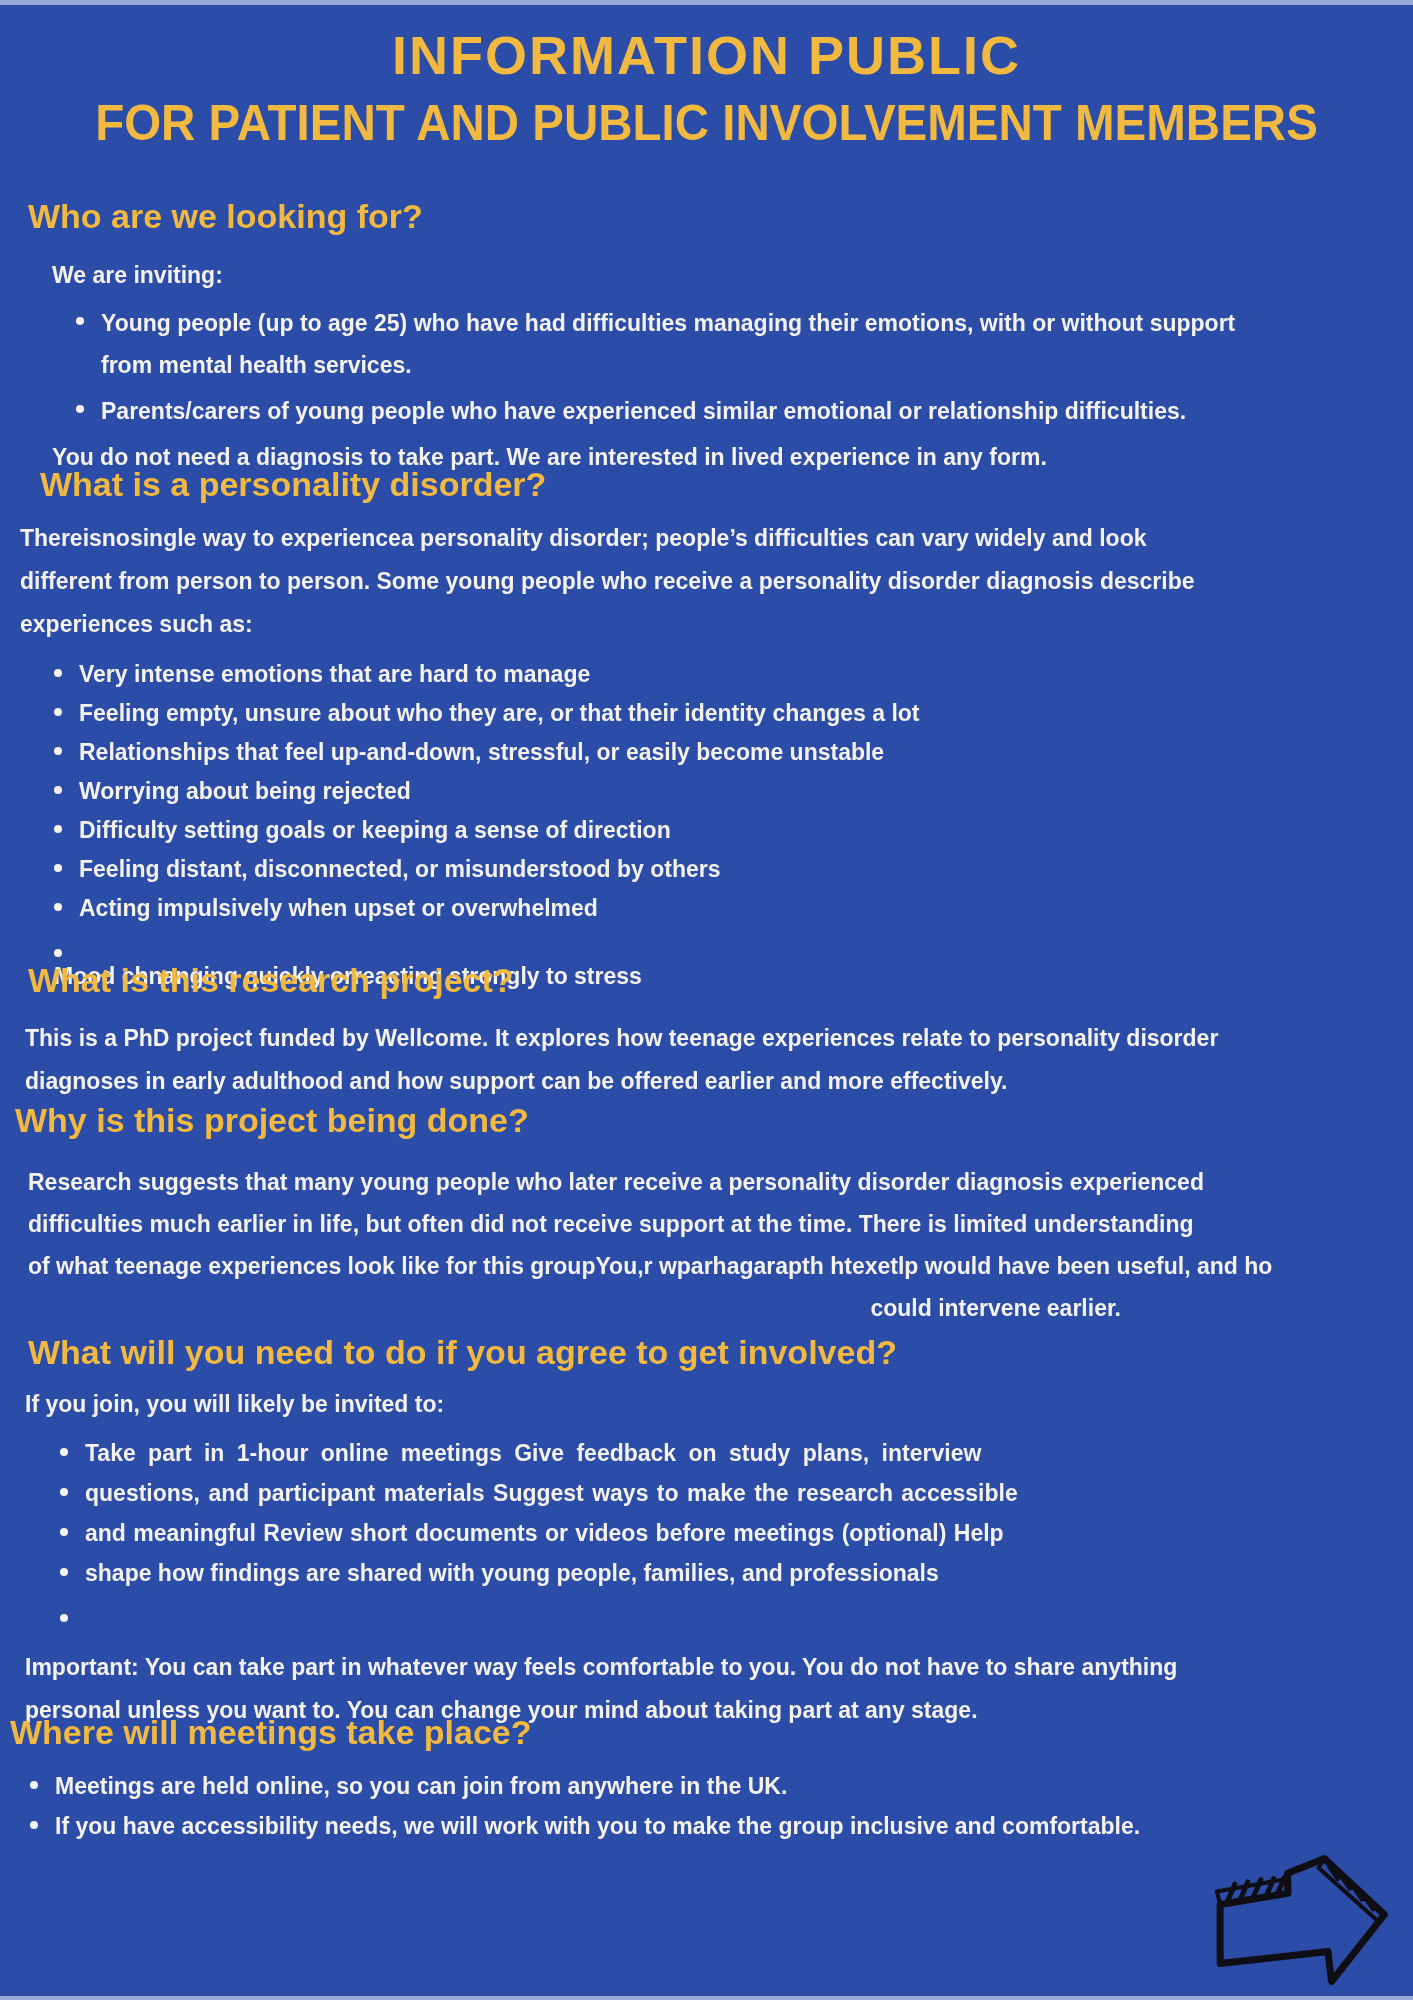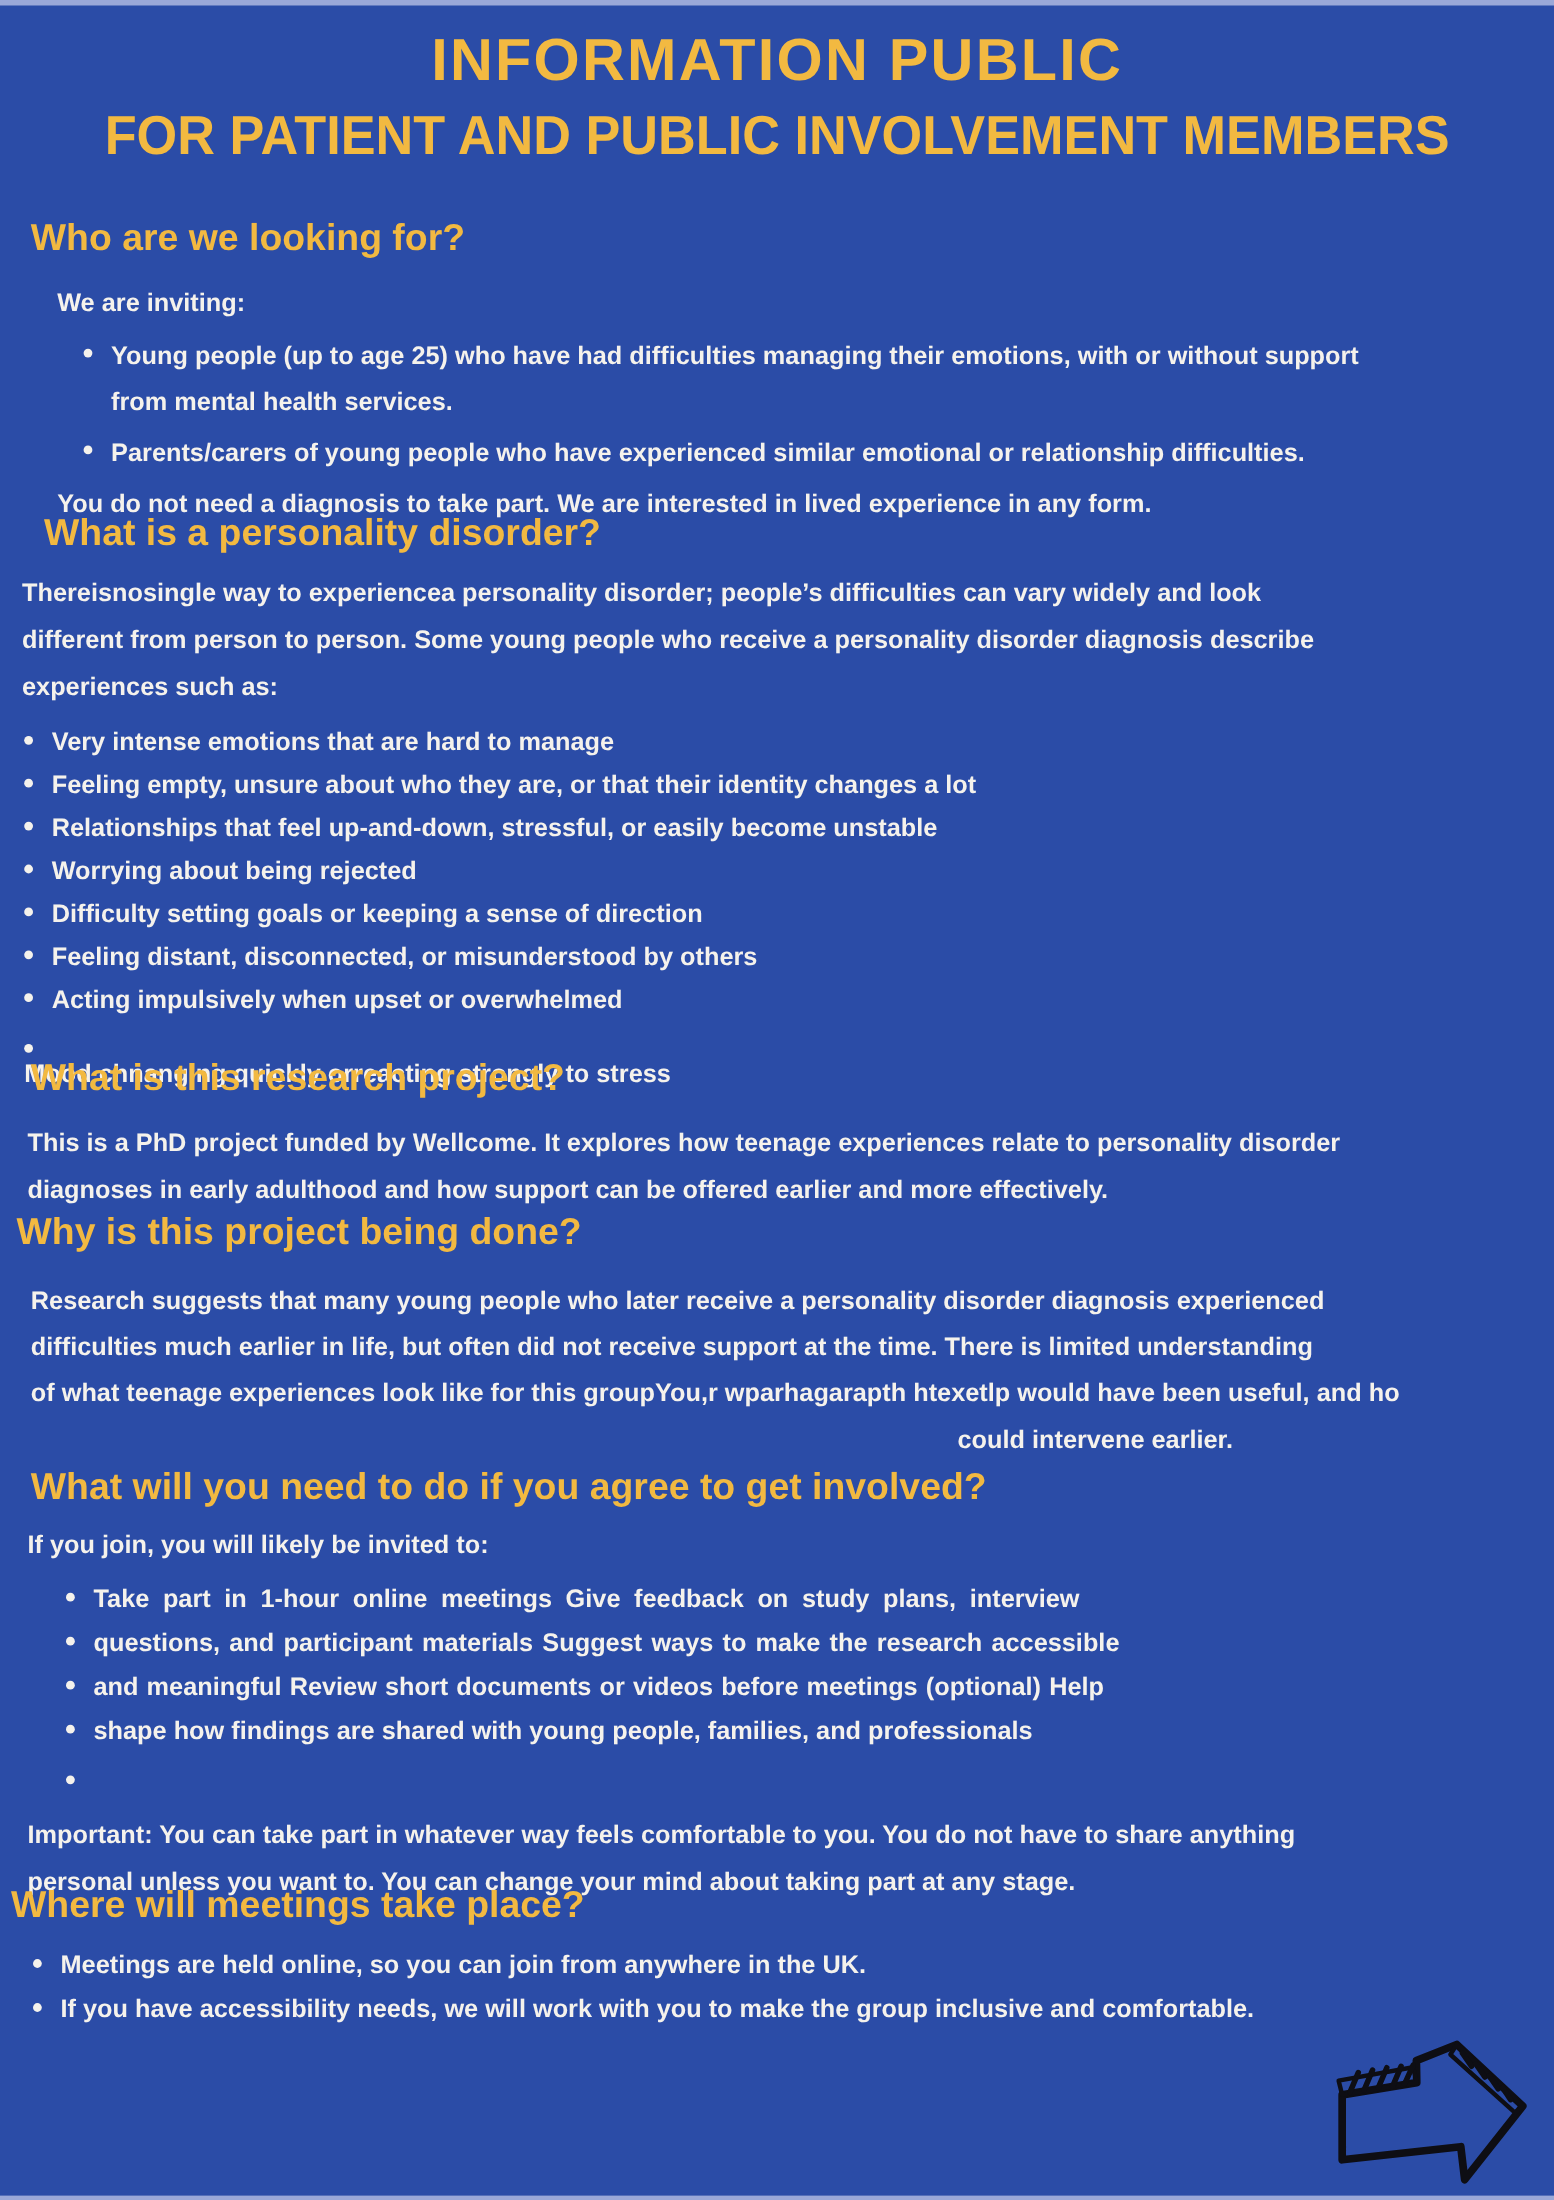--- a/index.html
+++ b/index.html
@@ -42,21 +42,21 @@
   .s1 .intro{padding-left:52px;margin-top:17px;}
   .s1 ul.bullets{padding-left:76px;margin-top:6px;}
   .s1 ul.bullets .btext{line-height:42px;}
   .s1 ul.bullets li{margin-bottom:4px;}
   .s1 .outro{padding-left:52px;margin-top:0px;}
 
   
   .s2{top:464px;}
   .s2 .shead{padding-left:40px;}
   .s2 .para{padding-left:20px;margin-top:12px;}
-  .s2 ul.bullets{padding-left:22px;margin-top:9px;}
+  .s2 ul.bullets{padding-left:54px;margin-top:9px;}
   .s2 ul.bullets .btext{line-height:39px;}
   .s2 ul.bullets li:last-child{margin-top:7px;flex-direction:column;}
   .s2 ul.bullets .dot{margin-top:14px;}
 
   
   .s3{top:960px;}
   .s3 .shead{padding-left:28px;}
   .s3 .para{padding-left:25px;margin-top:16px;}
 
   

